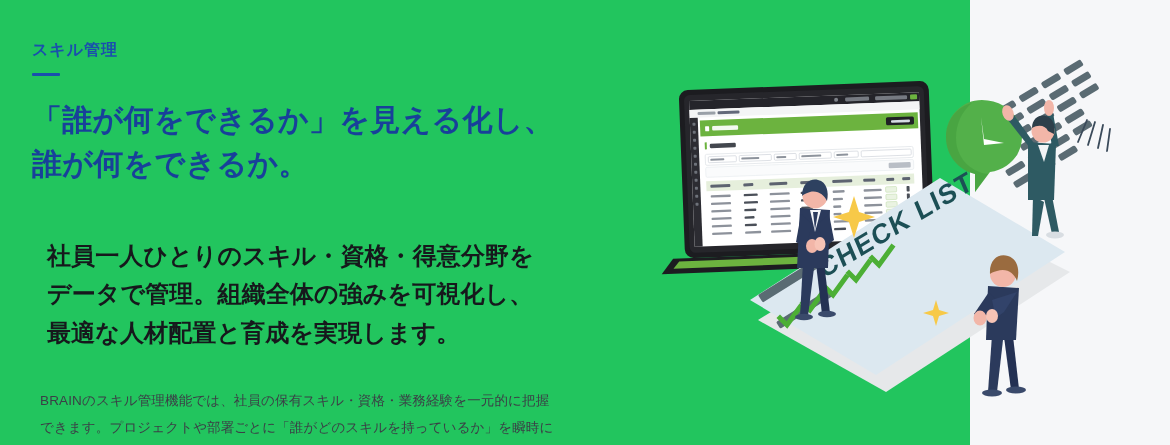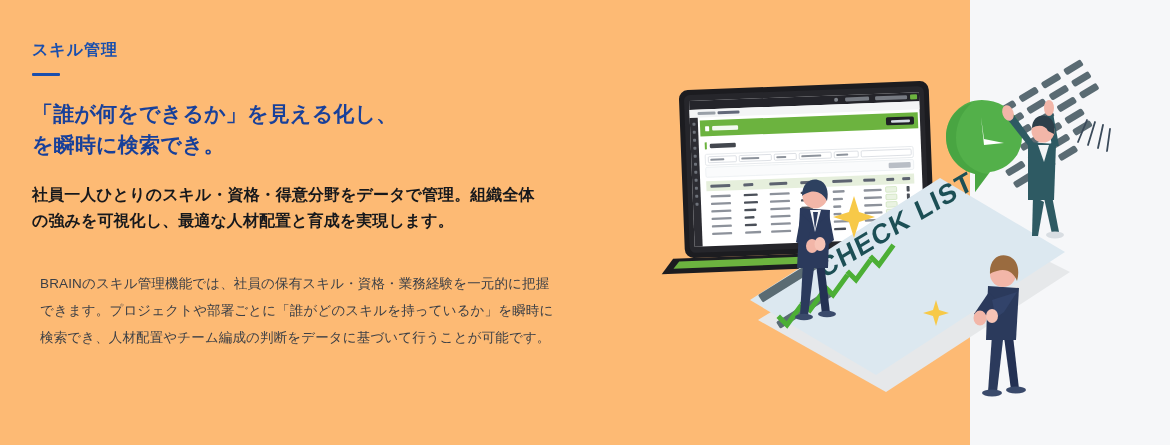--- a/index.html
+++ b/index.html
@@ -13,21 +13,21 @@
     font-family: "Liberation Sans", "DejaVu Sans", sans-serif;
     overflow: hidden;
     position: relative;
   }
 
   .section {
     position: relative;
     width: 970px;
     height: 445px;
     display: flex;
-    background: #fdba74;
+    background: #22c55e;
   }
 
   
   .text-col {
     position: absolute;
     left: 32px;
     top: 40px;
     width: 540px;
   }
 
@@ -43,38 +43,37 @@
   .eyebrow-rule {
     width: 28px;
     height: 3px;
     background: #1a4fad;
     margin-top: 12px;
     margin-bottom: 22px;
     border-radius: 1px;
   }
 
   .headline {
-    font-size: 21px;
+    font-size: 30px;
     font-weight: bold;
     color: #18409a;
     line-height: 1.48;
     letter-spacing: 0.01em;
-    margin: 0 0 24px 0;
+    margin: 0 0 50px 0;
   }
   .headline span { display: block; }
 
   .lead {
-    font-size: 16px;
+    font-size: 24px;
     font-weight: bold;
     color: #16181c;
     line-height: 1.62;
     letter-spacing: 0.005em;
-    margin: 0 0 34px 0;
+    margin: 0 0 34px 15px;
     width: 510px;
-    font-family: Liberation Mono, monospace;
   }
 
   .body-copy {
     font-size: 13.5px;
     font-weight: normal;
     color: #3b3f46;
     line-height: 2.0;
     letter-spacing: 0.01em;
     margin: 8px;
     width: 520px;
@@ -96,21 +95,21 @@
 <div class="section">
 
   <div class="text-col">
 
     <p class="eyebrow">スキル管理</p>
 
     <div class="eyebrow-rule"></div>
 
     <h2 class="headline">
       <span>「誰が何をできるか」を見える化し、</span>
-      <span>を瞬時に検索でき。</span>
+      <span>誰が何をできるか。</span>
     </h2>
 
     <p class="lead">社員一人ひとりのスキル・資格・得意分野をデータで管理。組織全体の強みを可視化し、最適な人材配置と育成を実現します。</p>
 
     <p class="body-copy">BRAINのスキル管理機能では、社員の保有スキル・資格・業務経験を一元的に把握できます。プロジェクトや部署ごとに「誰がどのスキルを持っているか」を瞬時に検索でき、人材配置やチーム編成の判断をデータに基づいて行うことが可能です。</p>
   </div>
 
   <div class="illo">
     <svg width="530" height="445" viewBox="0 0 530 445" xmlns="http://www.w3.org/2000/svg">
 

